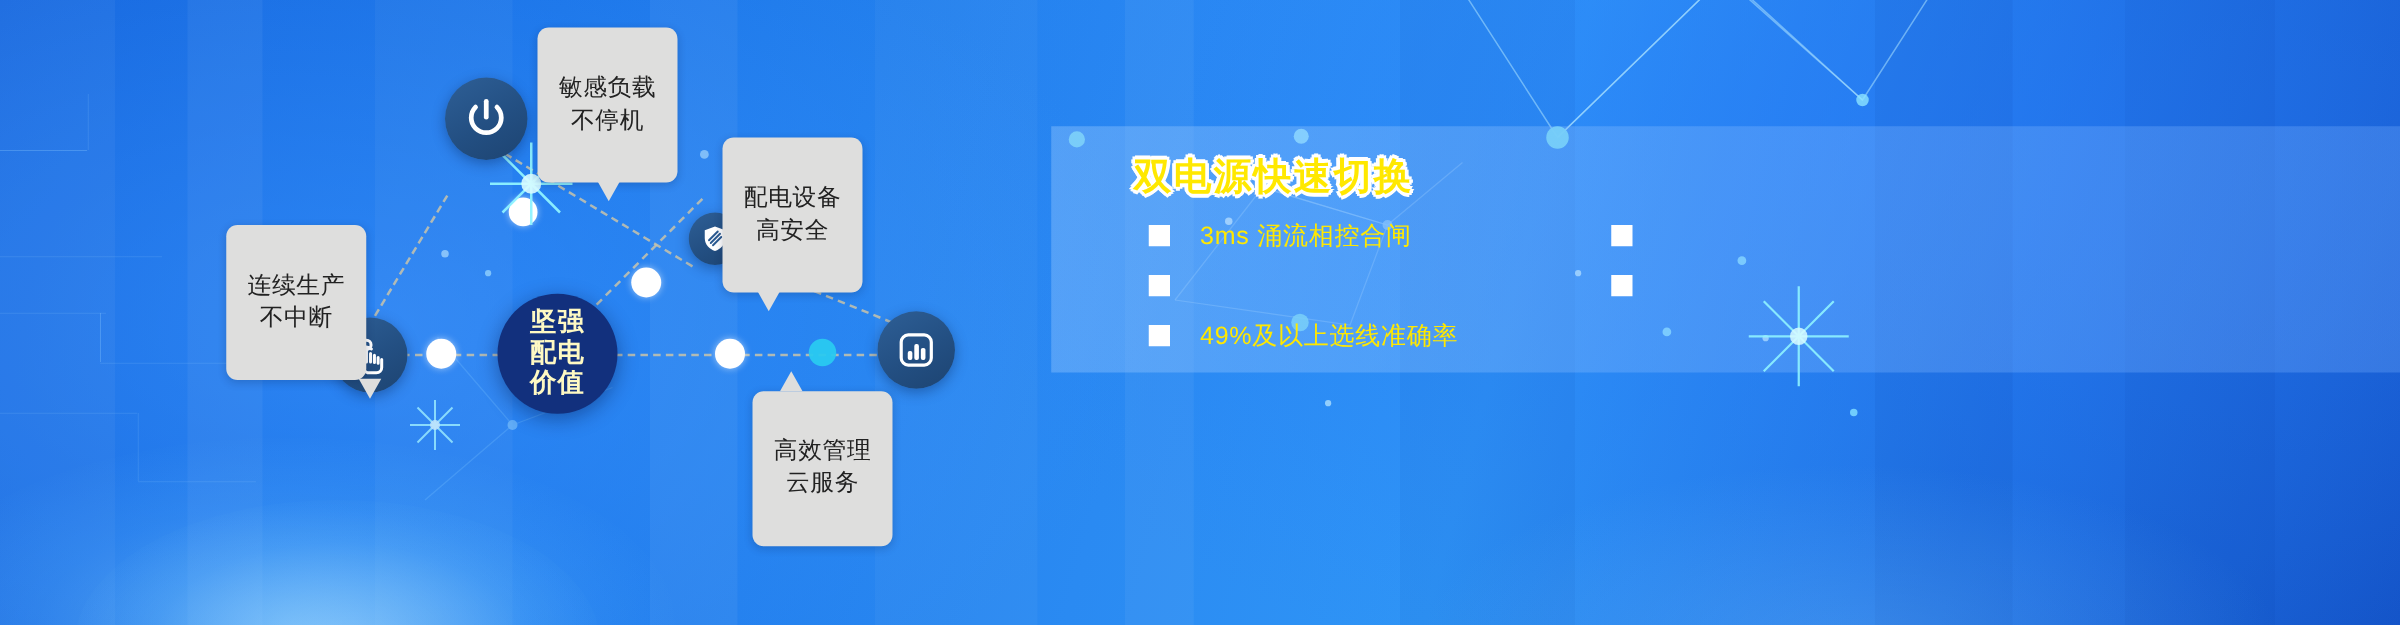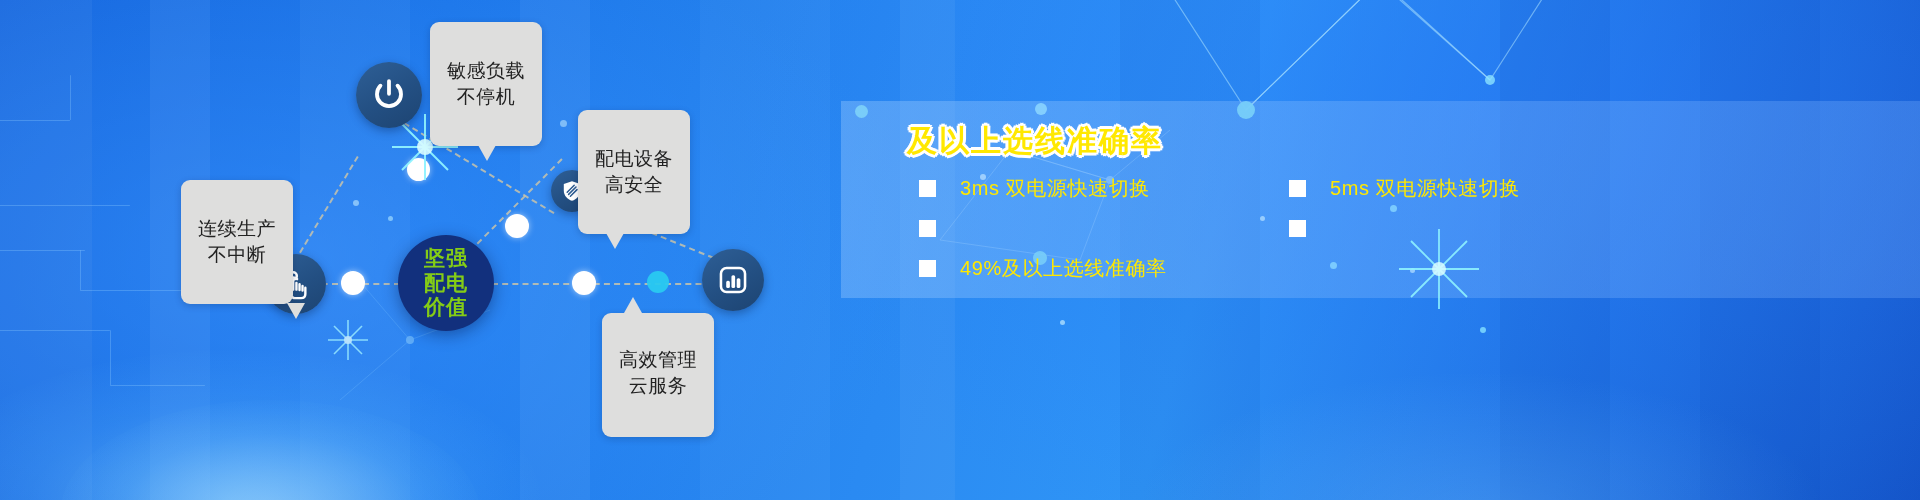--- a/index.html
+++ b/index.html
@@ -25,21 +25,21 @@
   .netline{position:absolute;pointer-events:none;}
 
   
   #diagram{position:absolute;left:0;top:0;width:840px;height:500px;}
   .edge{position:absolute;transform-origin:0 50%;height:0;
         border-top:2px dashed rgba(200,195,170,.85);pointer-events:none;}
   .node{position:absolute;border-radius:50%;display:flex;align-items:center;justify-content:center;}
   .node.icon{background:linear-gradient(150deg,#2e5f96 0%,#234f82 55%,#1d4472 100%);
              box-shadow:0 3px 10px rgba(0,20,60,.35);}
   .node.icon svg{display:block;}
-  .node.center{background:#12307d;color:#84cc16;flex-direction:column;
+  .node.center{background:#12307d;color:#fef9c3;flex-direction:column;
                font-weight:bold;font-size:21px;line-height:1.18;letter-spacing:1px;
                box-shadow:0 4px 16px rgba(0,15,60,.40);}
   .whitedot{position:absolute;border-radius:50%;background:#fff;box-shadow:0 0 6px rgba(255,255,255,.55);}
   .cyandot{position:absolute;border-radius:50%;background:#29c9f0;}
 
   .bubble{position:absolute;background:#dededd;color:#222;border-radius:9px;
           padding:11px 14px;text-align:center;font-size:19px;line-height:1.34;
           letter-spacing:.5px;box-shadow:0 2px 7px rgba(0,20,60,.20);white-space:pre-line;}
   .bubble .tail{position:absolute;width:0;height:0;}
   .tail.down{border-left:9px solid transparent;border-right:9px solid transparent;
@@ -242,30 +242,29 @@
     </div>
 
     <div class="bubble" style="left:602px;top:313px;width:84px;font-family:Liberation Mono, monospace;">
       <span>高效管理
 云服务</span>
       <span class="tail down" style="left:22px;top:-16px;transform:rotate(180deg);"></span>
     </div>
   </div>
 
   <div id="panel">
-    <div id="panel-title">及以上选线准确率</div>
+    <div id="panel-title">双电源快速切换</div>
 
     <div id="spec-grid">
       <div class="spec">
         <span class="sqbullet"></span>
-        <span class="spec-text">3ms 双电源快速切换</span>
-      </div>
-      <div class="spec">
-        <span class="sqbullet"></span>
-        <span class="spec-text">5ms 双电源快速切换</span>
+        <span class="spec-text">3ms 涌流相控合闸</span>
+      </div>
+      <div class="spec">
+        <span class="sqbullet"></span>
       </div>
       <div class="spec">
         <span class="sqbullet"></span>
       </div>
       <div class="spec">
         <span class="sqbullet"></span>
       </div>
       <div class="spec">
         <span class="sqbullet"></span>
         <span class="spec-text">49%及以上选线准确率</span>

